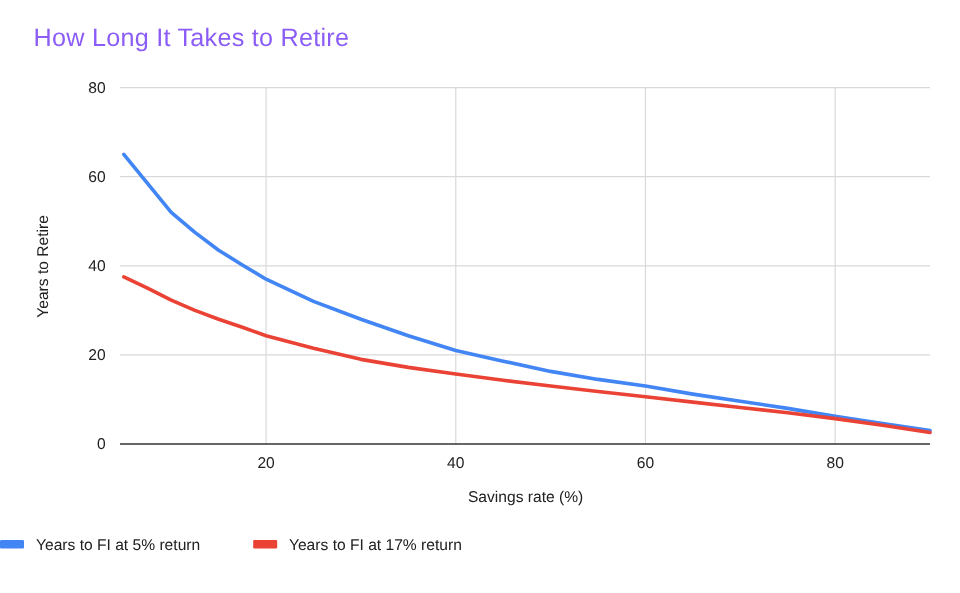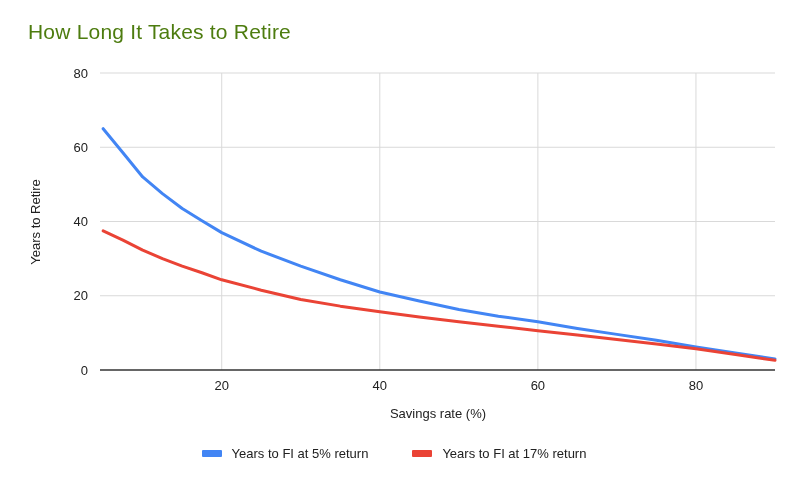--- a/index.html
+++ b/index.html
@@ -19,21 +19,21 @@
     left: 0; top: 0;
     width: 800px;
     height: 494px;
     background: #ffffff;
   }
   .chart-title {
     position: absolute;
     left: 28px;
     top: 20px;
     font-size: 21px;
-    color: #4d7c0f;
+    color: #8b5cf6;
     font-weight: normal;
     letter-spacing: 0.2px;
     white-space: nowrap;
   }
   .plot-svg {
     position: absolute;
     left: 0;
     top: 0;
   }
   .axis-tick-text {
@@ -45,21 +45,20 @@
     font-family: "Liberation Sans", sans-serif;
     font-size: 13px;
     fill: #212121;
   }
   .legend {
     position: absolute;
     left: 0;
     top: 446px;
     width: 788px;
     display: flex;
-    justify-content: center;
     align-items: center;
     gap: 44px;
   }
   .legend-item {
     display: flex;
     align-items: center;
     gap: 10px;
   }
   .legend-swatch {
     width: 20px;

